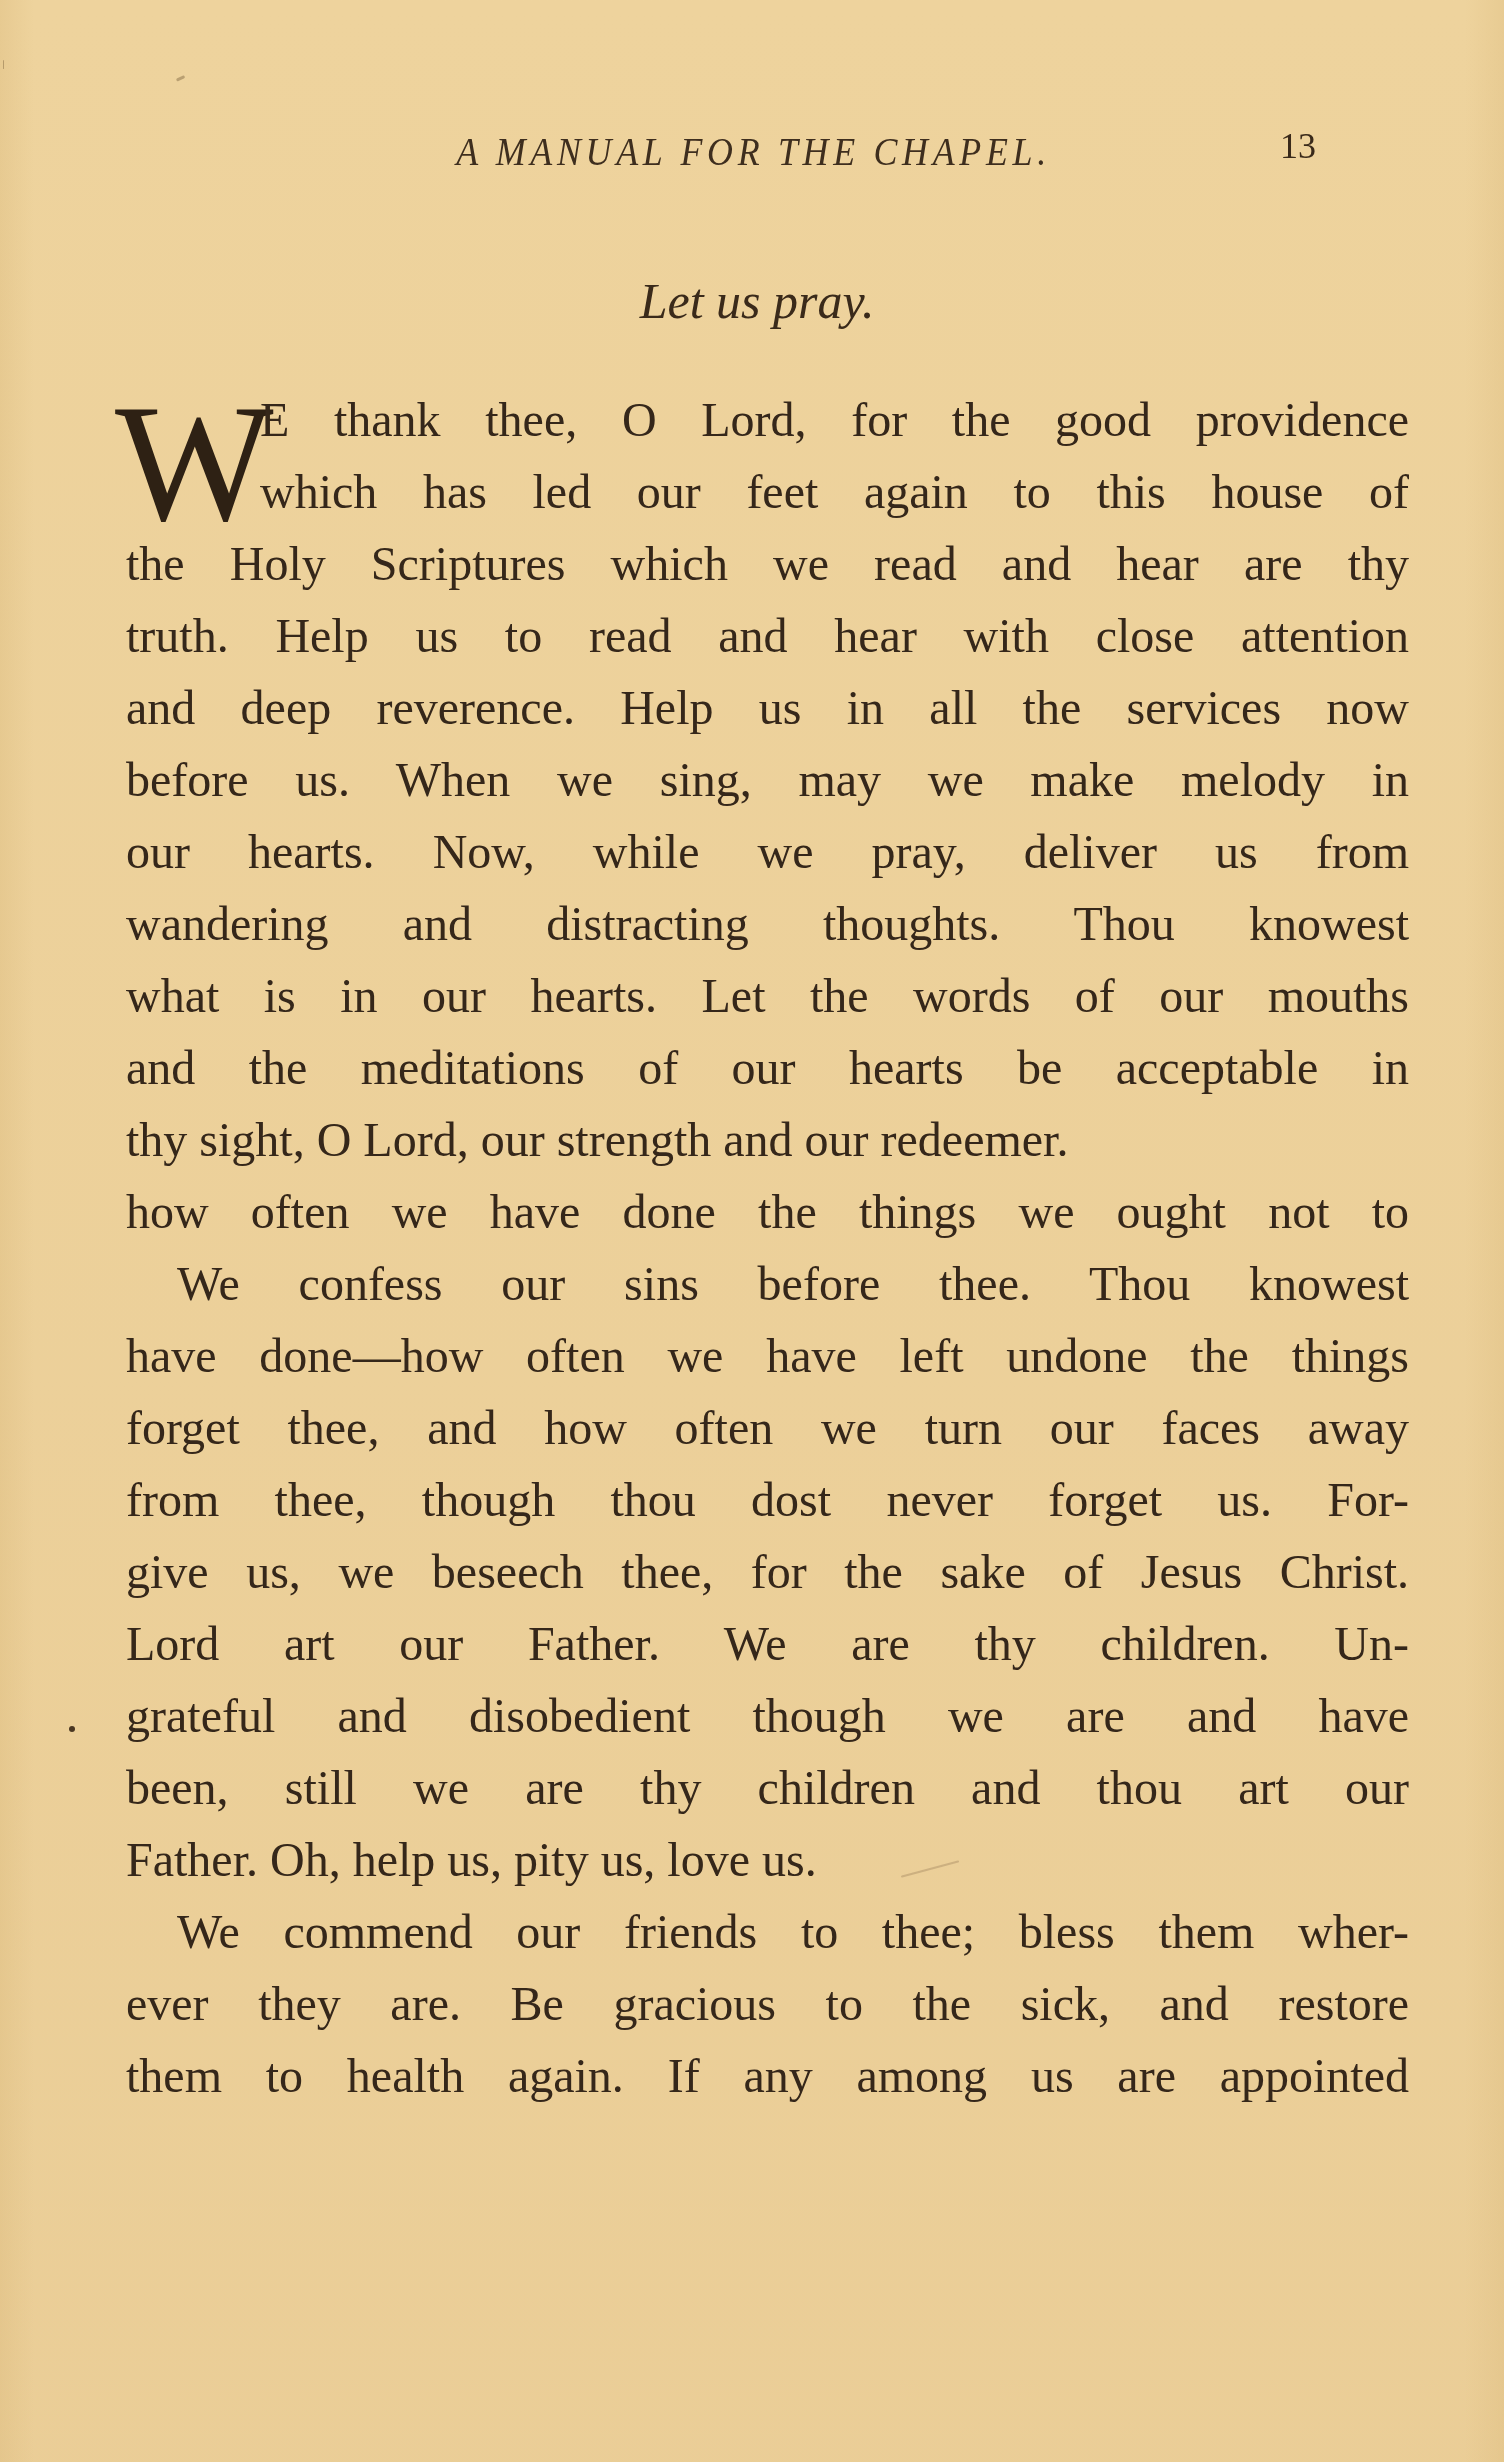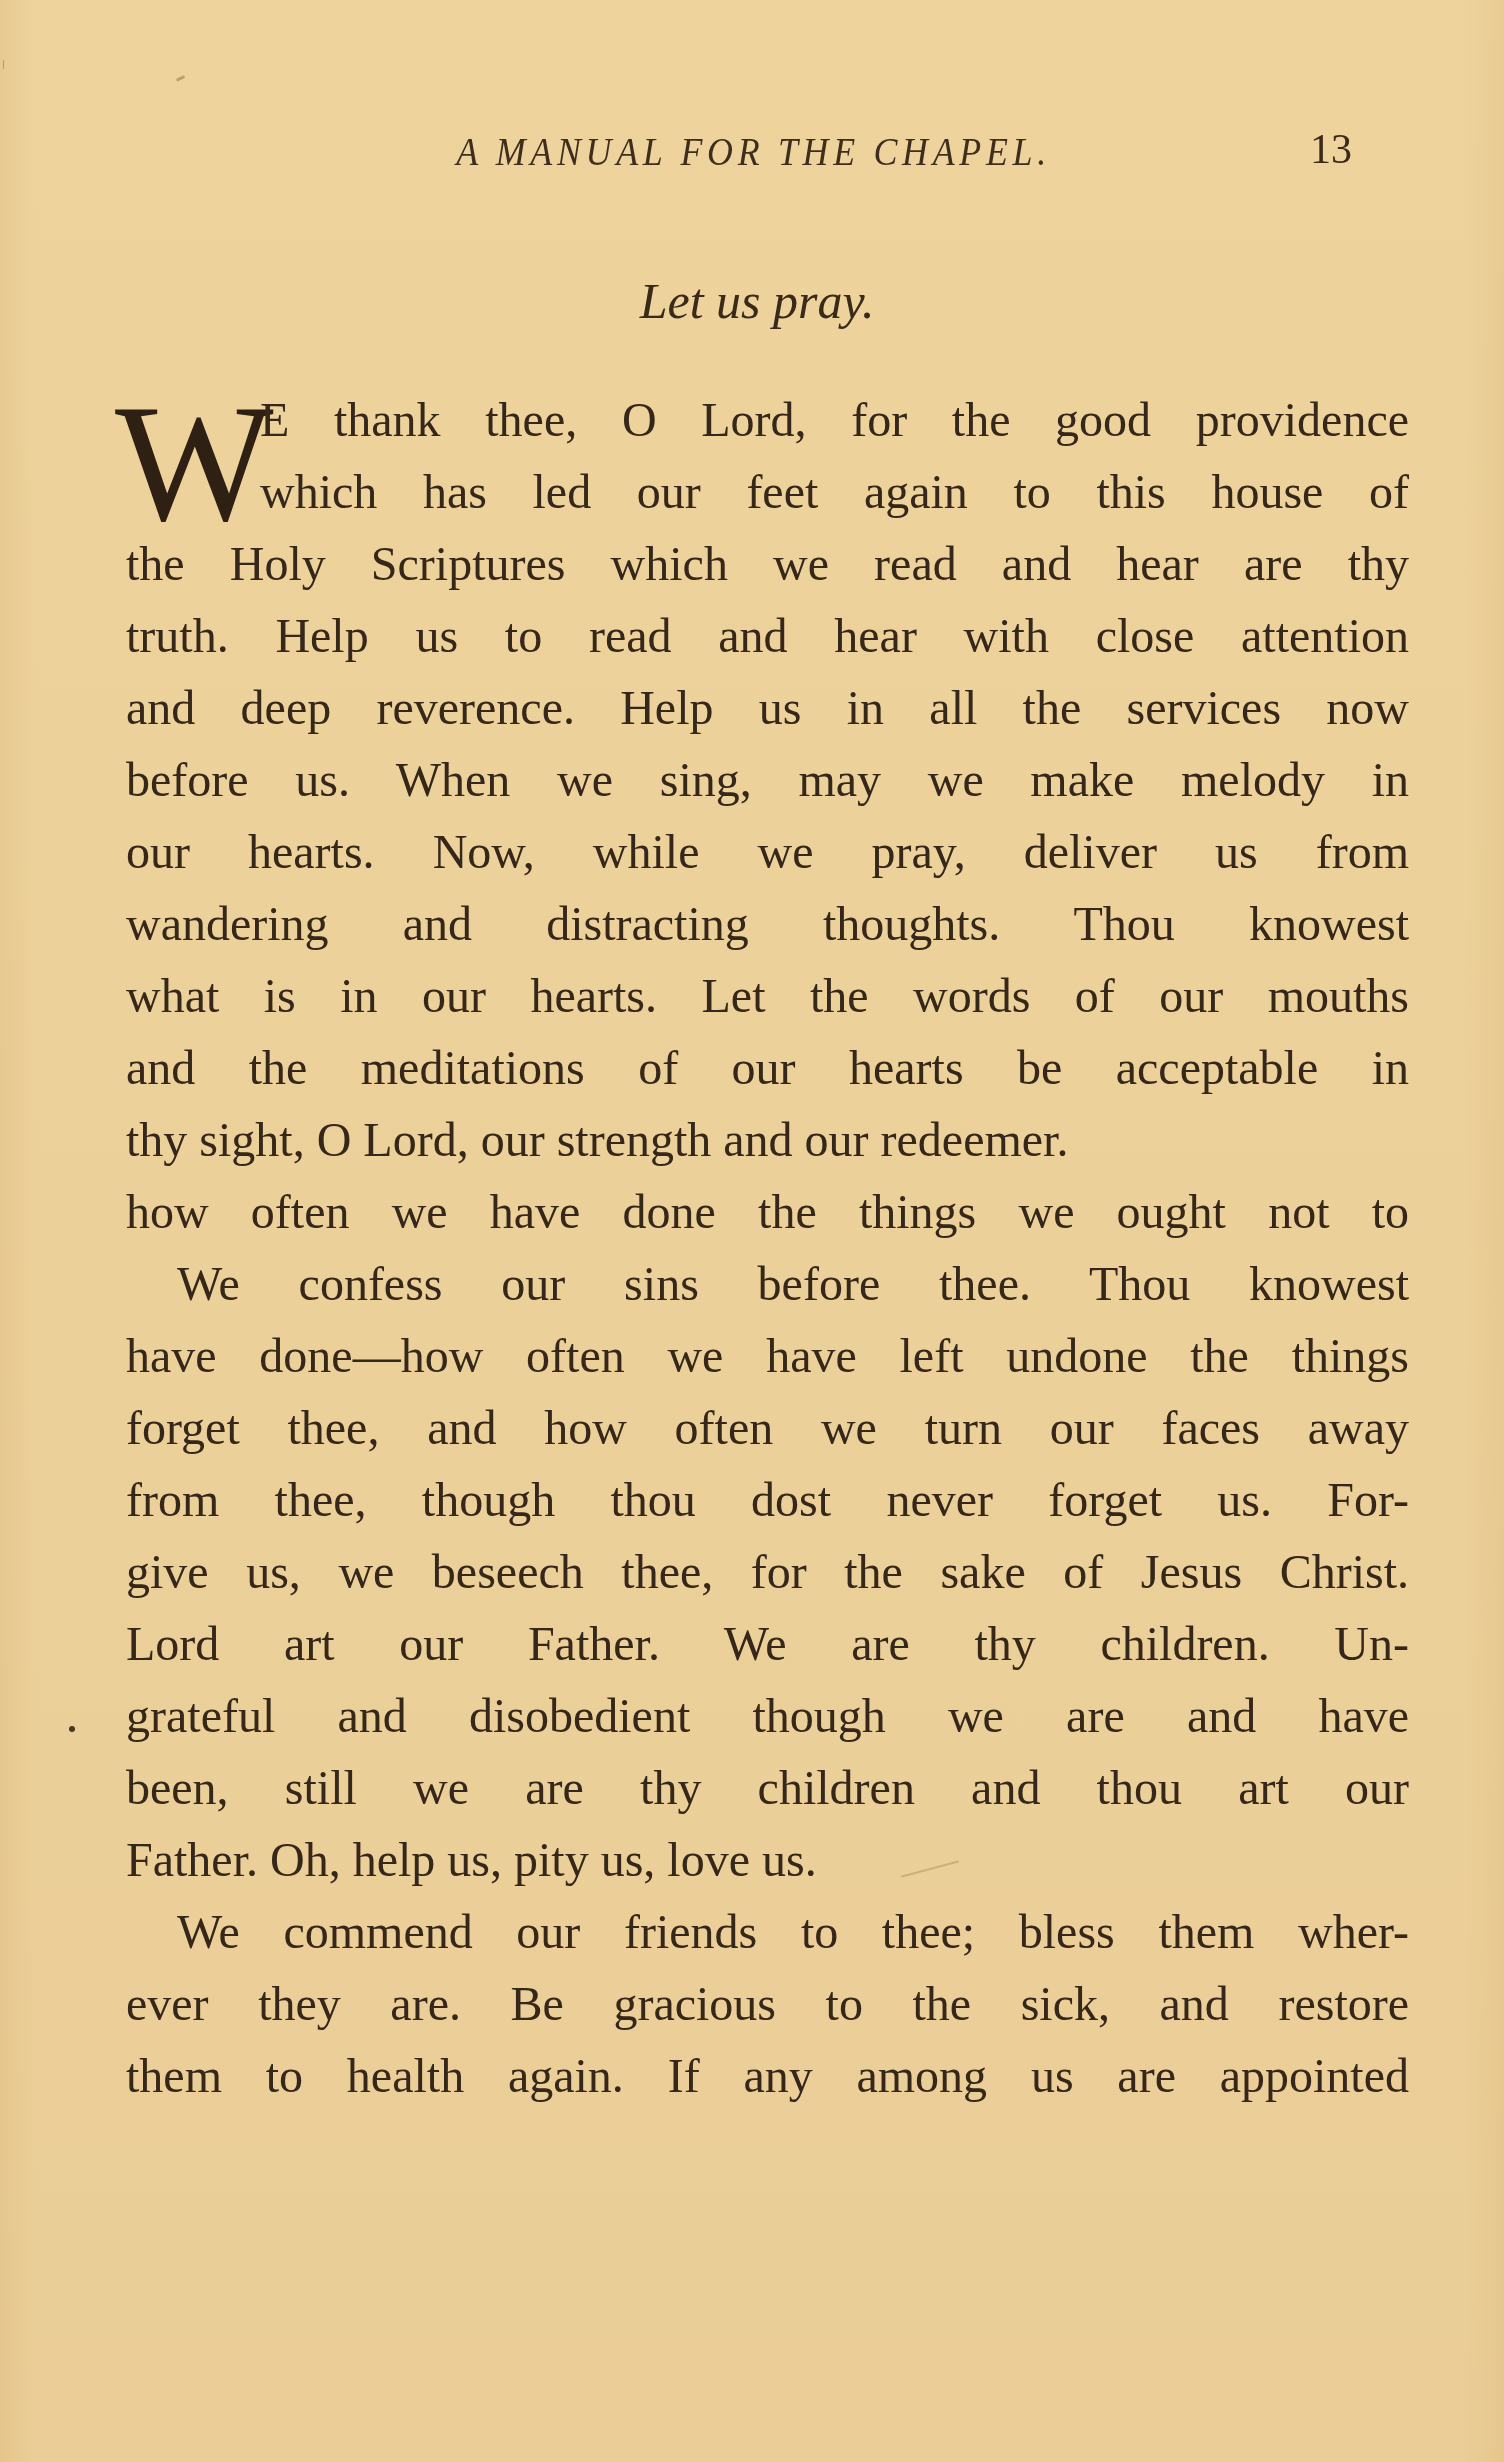--- a/index.html
+++ b/index.html
@@ -32,22 +32,22 @@
       font-style: italic;
       font-size: 39px;
       letter-spacing: 5.1px;
       color: #3e2e1e;
       transform: scaleX(0.92);
       transform-origin: center;
     }
     .page-number {
       position: absolute;
       top: 125px;
-      left: 1310px;
-      font-size: 42px;
+      left: 1280px;
+      font-size: 36px;
       color: #3a2a1a;
     }
     .subheading {
       position: absolute;
       top: 272px;
       left: 0;
       width: 1504px;
       text-align: center;
       font-style: italic;
       font-size: 50px;

